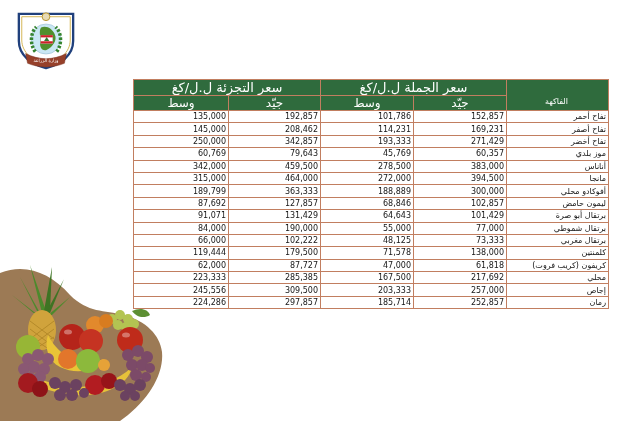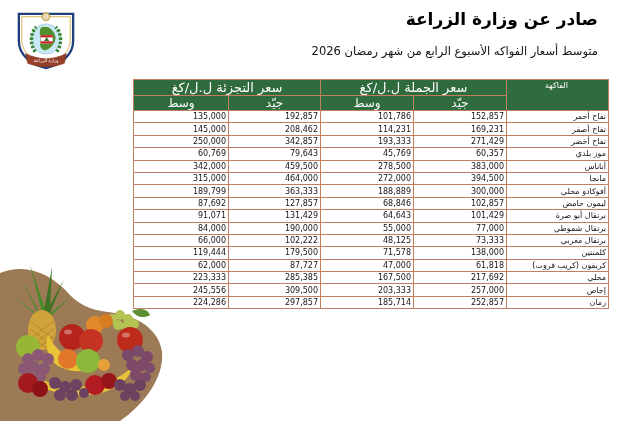--- a/index.html
+++ b/index.html
@@ -12,21 +12,21 @@
     color:#000;white-space:nowrap;}
   .subtitle{position:absolute;top:44px;right:26px;direction:rtl;font-size:11.5px;color:#111;
     white-space:nowrap;}
 
   table.price{position:absolute;left:133px;top:79px;width:475px;border-collapse:collapse;
     table-layout:fixed;direction:rtl;}
   table.price th,table.price td{border:1px solid #c17e60;overflow:hidden;white-space:nowrap;}
   table.price thead th{background:#2f6b3d;color:#ffffff;font-weight:normal;text-align:center;}
   .grp-th{font-size:13px;height:13px;line-height:13px;}
   .sub-th{font-size:12px;height:12px;line-height:12px;}
-  th.fruit-th{font-size:8px;text-align:right;vertical-align:top;padding:1px 2px 0 0;}
+  th.fruit-th{font-size:8px;text-align:right;vertical-align:top;padding:17px 2px 0 0;}
   table.price tbody td{font-size:8px;height:11.4px;line-height:11px;color:#151515;
     padding:0 2px;text-align:right;}
   td.num{direction:ltr;text-align:right;}
   td.fruit-name{font-size:7.5px;padding:0 1px 0 0;}
 
   .fruit-art{position:absolute;left:0;top:255px;width:170px;height:166px;}
 </style>
 </head>
 <body>
 
@@ -41,22 +41,20 @@
     <path d="M44,45 C49.5,38 49.5,26 43,19.5" fill="none" stroke="#35842f" stroke-width="3.6" stroke-dasharray="2.6,1.7"></path>
     <path d="M28,20 C34,17.5 40,22 42,27 C45,33 40,40 34,43 C30,45 26,41 27,35 C28,30 25,24 28,20 Z" fill="#4f8f2d"></path>
     <rect x="27.5" y="28" width="12.5" height="8.6" fill="#ffffff" stroke="#aaaaaa" stroke-width="0.4"></rect>
     <rect x="27.5" y="28" width="12.5" height="2.3" fill="#cc2127"></rect>
     <rect x="27.5" y="34.3" width="12.5" height="2.3" fill="#cc2127"></rect>
     <path d="M33.7,29.8 L36.4,34 L31,34 Z" fill="#2f7a30"></path>
     <path d="M12,47 C26,54 40,54 54,47 L52,57 C40,62 26,62 14,57 Z" fill="#96402a" stroke="#7a2f1c" stroke-width="0.5"></path>
     <text x="33" y="56.2" text-anchor="middle" font-size="4.6" fill="#ffffff">وزارة الزراعة</text>
   </svg>
 
-  <div class="title">صادر عن وزارة الزراعة</div>
-  <div class="subtitle">متوسط أسعار الفواكه  الأسبوع الرابع من شهر رمضان 2026</div>
 
   <table class="price">
     <colgroup>
       <col style="width:102px">
         <col style="width:93px">
         <col style="width:93px">
       <col style="width:92px">
         <col style="width:95px">
     </colgroup>
     <thead>

